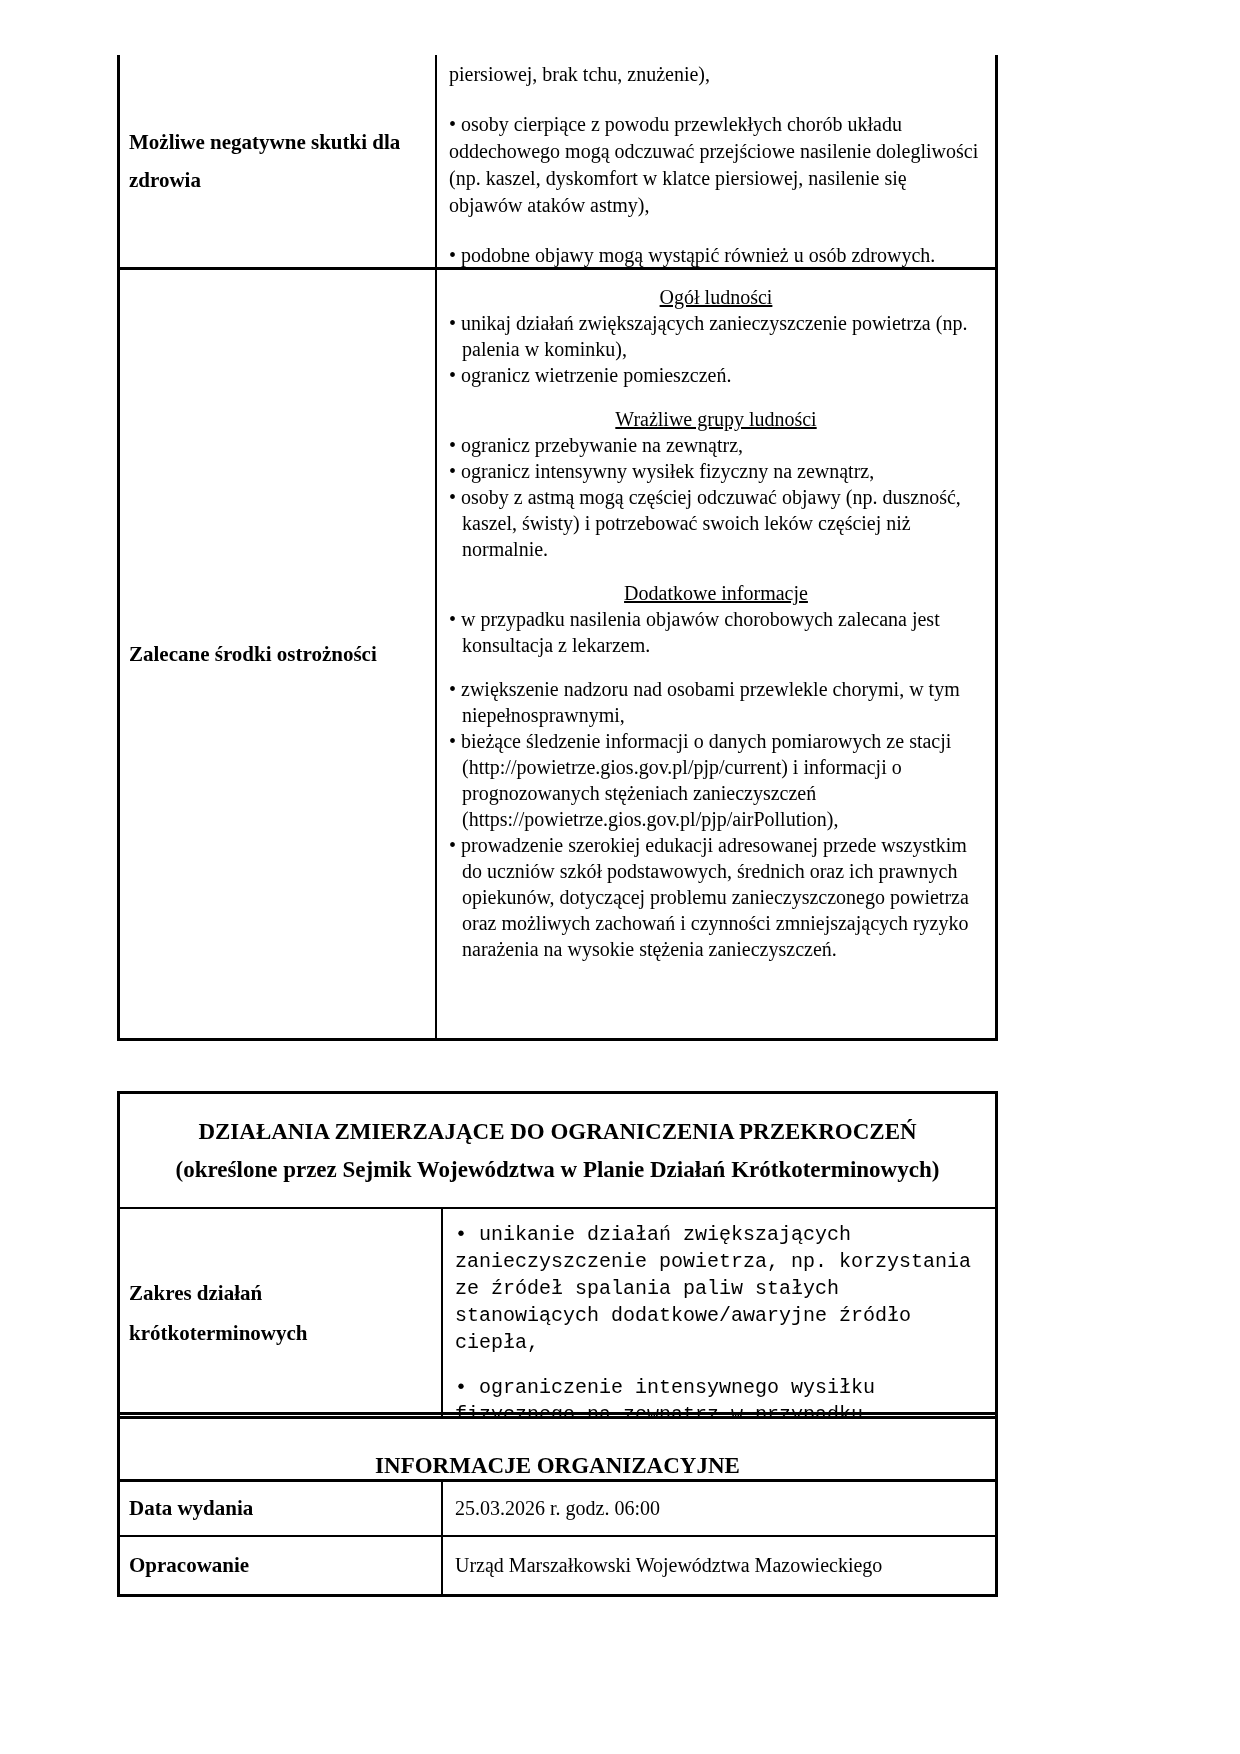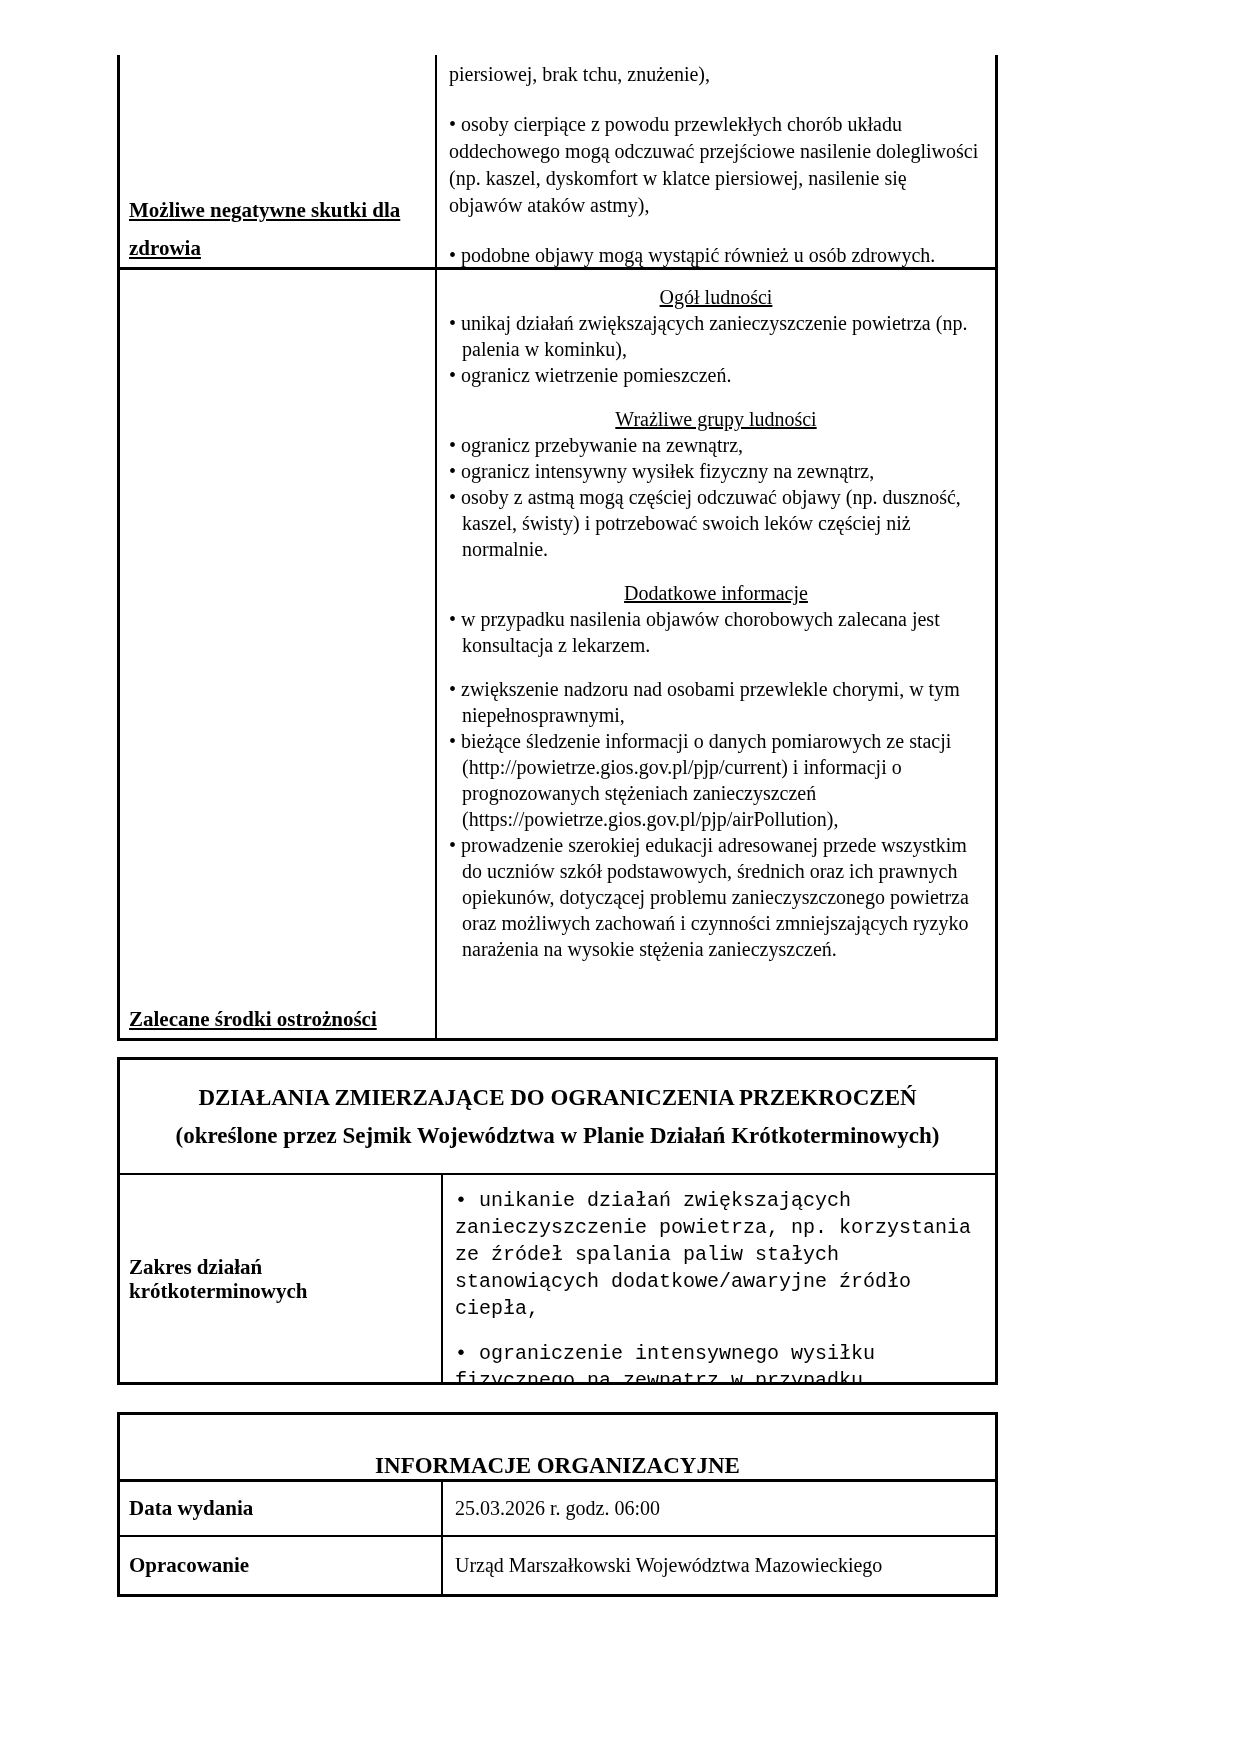--- a/index.html
+++ b/index.html
@@ -12,37 +12,37 @@
     font-family:"Liberation Serif","DejaVu Serif",serif;
   }
   .tbl{position:absolute;left:117px;width:881px;box-sizing:border-box;border:3px solid #000;}
   .row{display:flex;box-sizing:border-box;}
   .cell{box-sizing:border-box;overflow:hidden;}
 
   
   .tbl1{top:55px;border-top:none;}
   .t1-r1{height:215px;border-bottom:3px solid #000;}
   .t1-r2{height:768px;}
-  .t1-left{width:317px;border-right:2px solid #000;display:flex;align-items:flex-end;padding:0 8px 0 9px;text-decoration:underline;}
+  .t1-left{width:317px;border-right:2px solid #000;display:flex;align-items:center;padding:0 8px 0 9px;}
   .cell-label{font-weight:bold;font-size:21px;line-height:38px;}
   .t1-right{flex:1;font-size:20px;line-height:27px;padding:6px 12px 0 12px;}
   .t1-right p{margin:0 0 23px 0;}
   .t2cell{flex:1;font-size:20px;line-height:26px;padding:14px 12px 0 12px;}
   .sec{margin:0 0 18px 0;}
   .sec:last-child{margin-bottom:0;}
   .sec-h{text-decoration:underline;margin:0;text-align:center;}
   .hb{margin:0;padding-left:13px;text-indent:-13px;}
 
   
-  .tbl2{top:1057px;}
+  .tbl2{top:1091px;}
   .t2-head{height:113px;border-bottom:2px solid #000;display:flex;flex-direction:column;
     justify-content:center;text-align:center;font-weight:bold;font-size:23px;line-height:38px;padding:0 20px;}
   .t2-row{height:207px;}
   .t2-left{width:323px;border-right:2px solid #000;display:flex;align-items:center;padding:0 8px 0 9px;}
-  .t2-left .cell-label{line-height:24px;}
+  .t2-left .cell-label{line-height:40px;}
   .t2-right{flex:1;font-size:20px;line-height:27px;padding:12px 12px 0 12px;}
   .t2-right p{margin:0 0 18px 0;font-family:Liberation Mono, monospace;}
 
   
   .tbl3{top:1412px;}
   .t3-head{height:64px;border-bottom:3px solid #000;display:flex;align-items:flex-end;
     justify-content:center;font-weight:bold;font-size:23px;}
   .t3-row{height:55px;border-bottom:2px solid #000;}
   .t3-row:last-child{border-bottom:none;height:57px;}
   .t3-label{width:323px;border-right:2px solid #000;display:flex;align-items:center;

